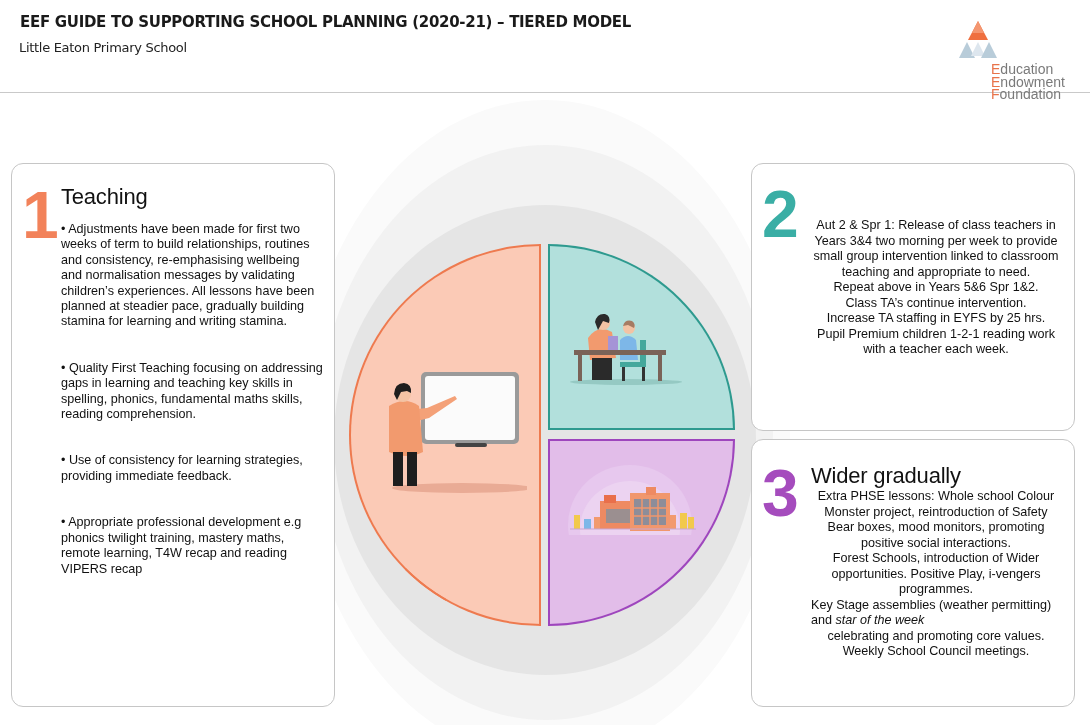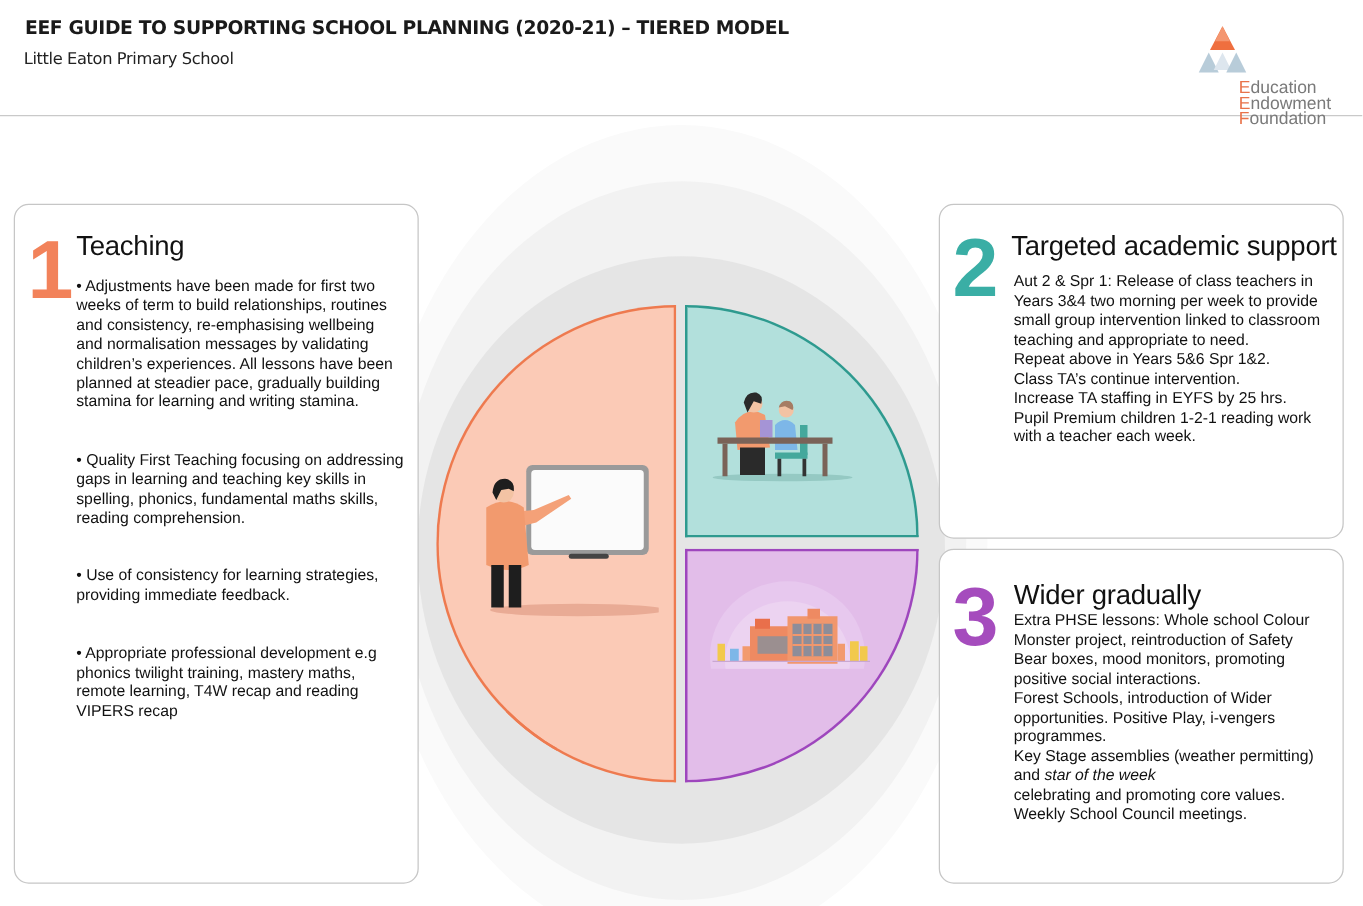--- a/index.html
+++ b/index.html
@@ -33,21 +33,21 @@
   .card-title { position: absolute; font-size: 22px; color: #111; letter-spacing: -0.2px; }
   .card-1 .card-title { left: 49px; top: 20px; }
   .card-2 .card-title { left: 57px; top: 20px; }
   .card-3 .card-title { left: 59px; top: 23px; }
 
   .bullets { position: absolute; left: 49px; top: 58px; width: 262px; font-size: 12.6px; line-height: 15.4px; }
   .bullets p { margin: 0 0 31px 0; }
   .body-text { position: absolute; font-size: 12.6px; line-height: 15.5px; width: 250px; }
   .card-2 .body-text { left: 59px; top: 54px; }
   .card-3 .body-text { left: 59px; top: 49px; }
-  .body-text .line { display: block; }
+  .body-text .line { display: block; text-align: center; }
   .ital { font-style: italic; }
 
   .quadrant { position: absolute; box-sizing: border-box; }
   .q-left { left: 349px; top: 244px; width: 192px; height: 382px; background: #fbcab6; border: 2px solid #ee7a4f; border-right-width: 2px; border-radius: 192px 0 0 192px / 191px 0 0 191px; }
   .q-tr { left: 548px; top: 244px; width: 187px; height: 186px; background: #b2e0dc; border: 2px solid #2e9a8f; border-radius: 0 187px 0 0 / 0 186px 0 0; }
   .q-br { left: 548px; top: 439px; width: 187px; height: 187px; background: #e2bde9; border: 2px solid #9e46bd; border-radius: 0 0 187px 0 / 0 0 187px 0; }
   .illu { position: absolute; }
 </style>
 </head>
 <body>
@@ -144,21 +144,20 @@
   <div class="bullets">
     <p>• Adjustments have been made for first two weeks of term to build relationships, routines and consistency, re-emphasising wellbeing and normalisation messages by validating children’s experiences. All lessons have been planned at steadier pace, gradually building stamina for learning and writing stamina.</p>
     <p>• Quality First Teaching focusing on addressing gaps in learning and teaching key skills in spelling, phonics, fundamental maths skills, reading comprehension.</p>
     <p>• Use of consistency for learning strategies, providing immediate feedback.</p>
     <p>• Appropriate professional development e.g phonics twilight training, mastery maths, remote learning, T4W recap and reading VIPERS recap</p>
   </div>
 </div>
 
 <div class="card card-2">
   <div class="num">2</div>
-  <div class="card-title">Targeted academic support</div>
   <div class="body-text">
     <span class="line">Aut 2 &amp; Spr 1: Release of class teachers in Years 3&amp;4 two morning per week to provide small group intervention linked to classroom teaching and appropriate to need.</span>
     <span class="line">Repeat above in Years 5&amp;6 Spr 1&amp;2.</span>
     <span class="line">Class TA’s continue intervention.</span>
     <span class="line">Increase TA staffing in EYFS by 25 hrs.</span>
     <span class="line">Pupil Premium children 1-2-1 reading work with a teacher  each week.</span>
   </div>
 </div>
 
 <div class="card card-3">

